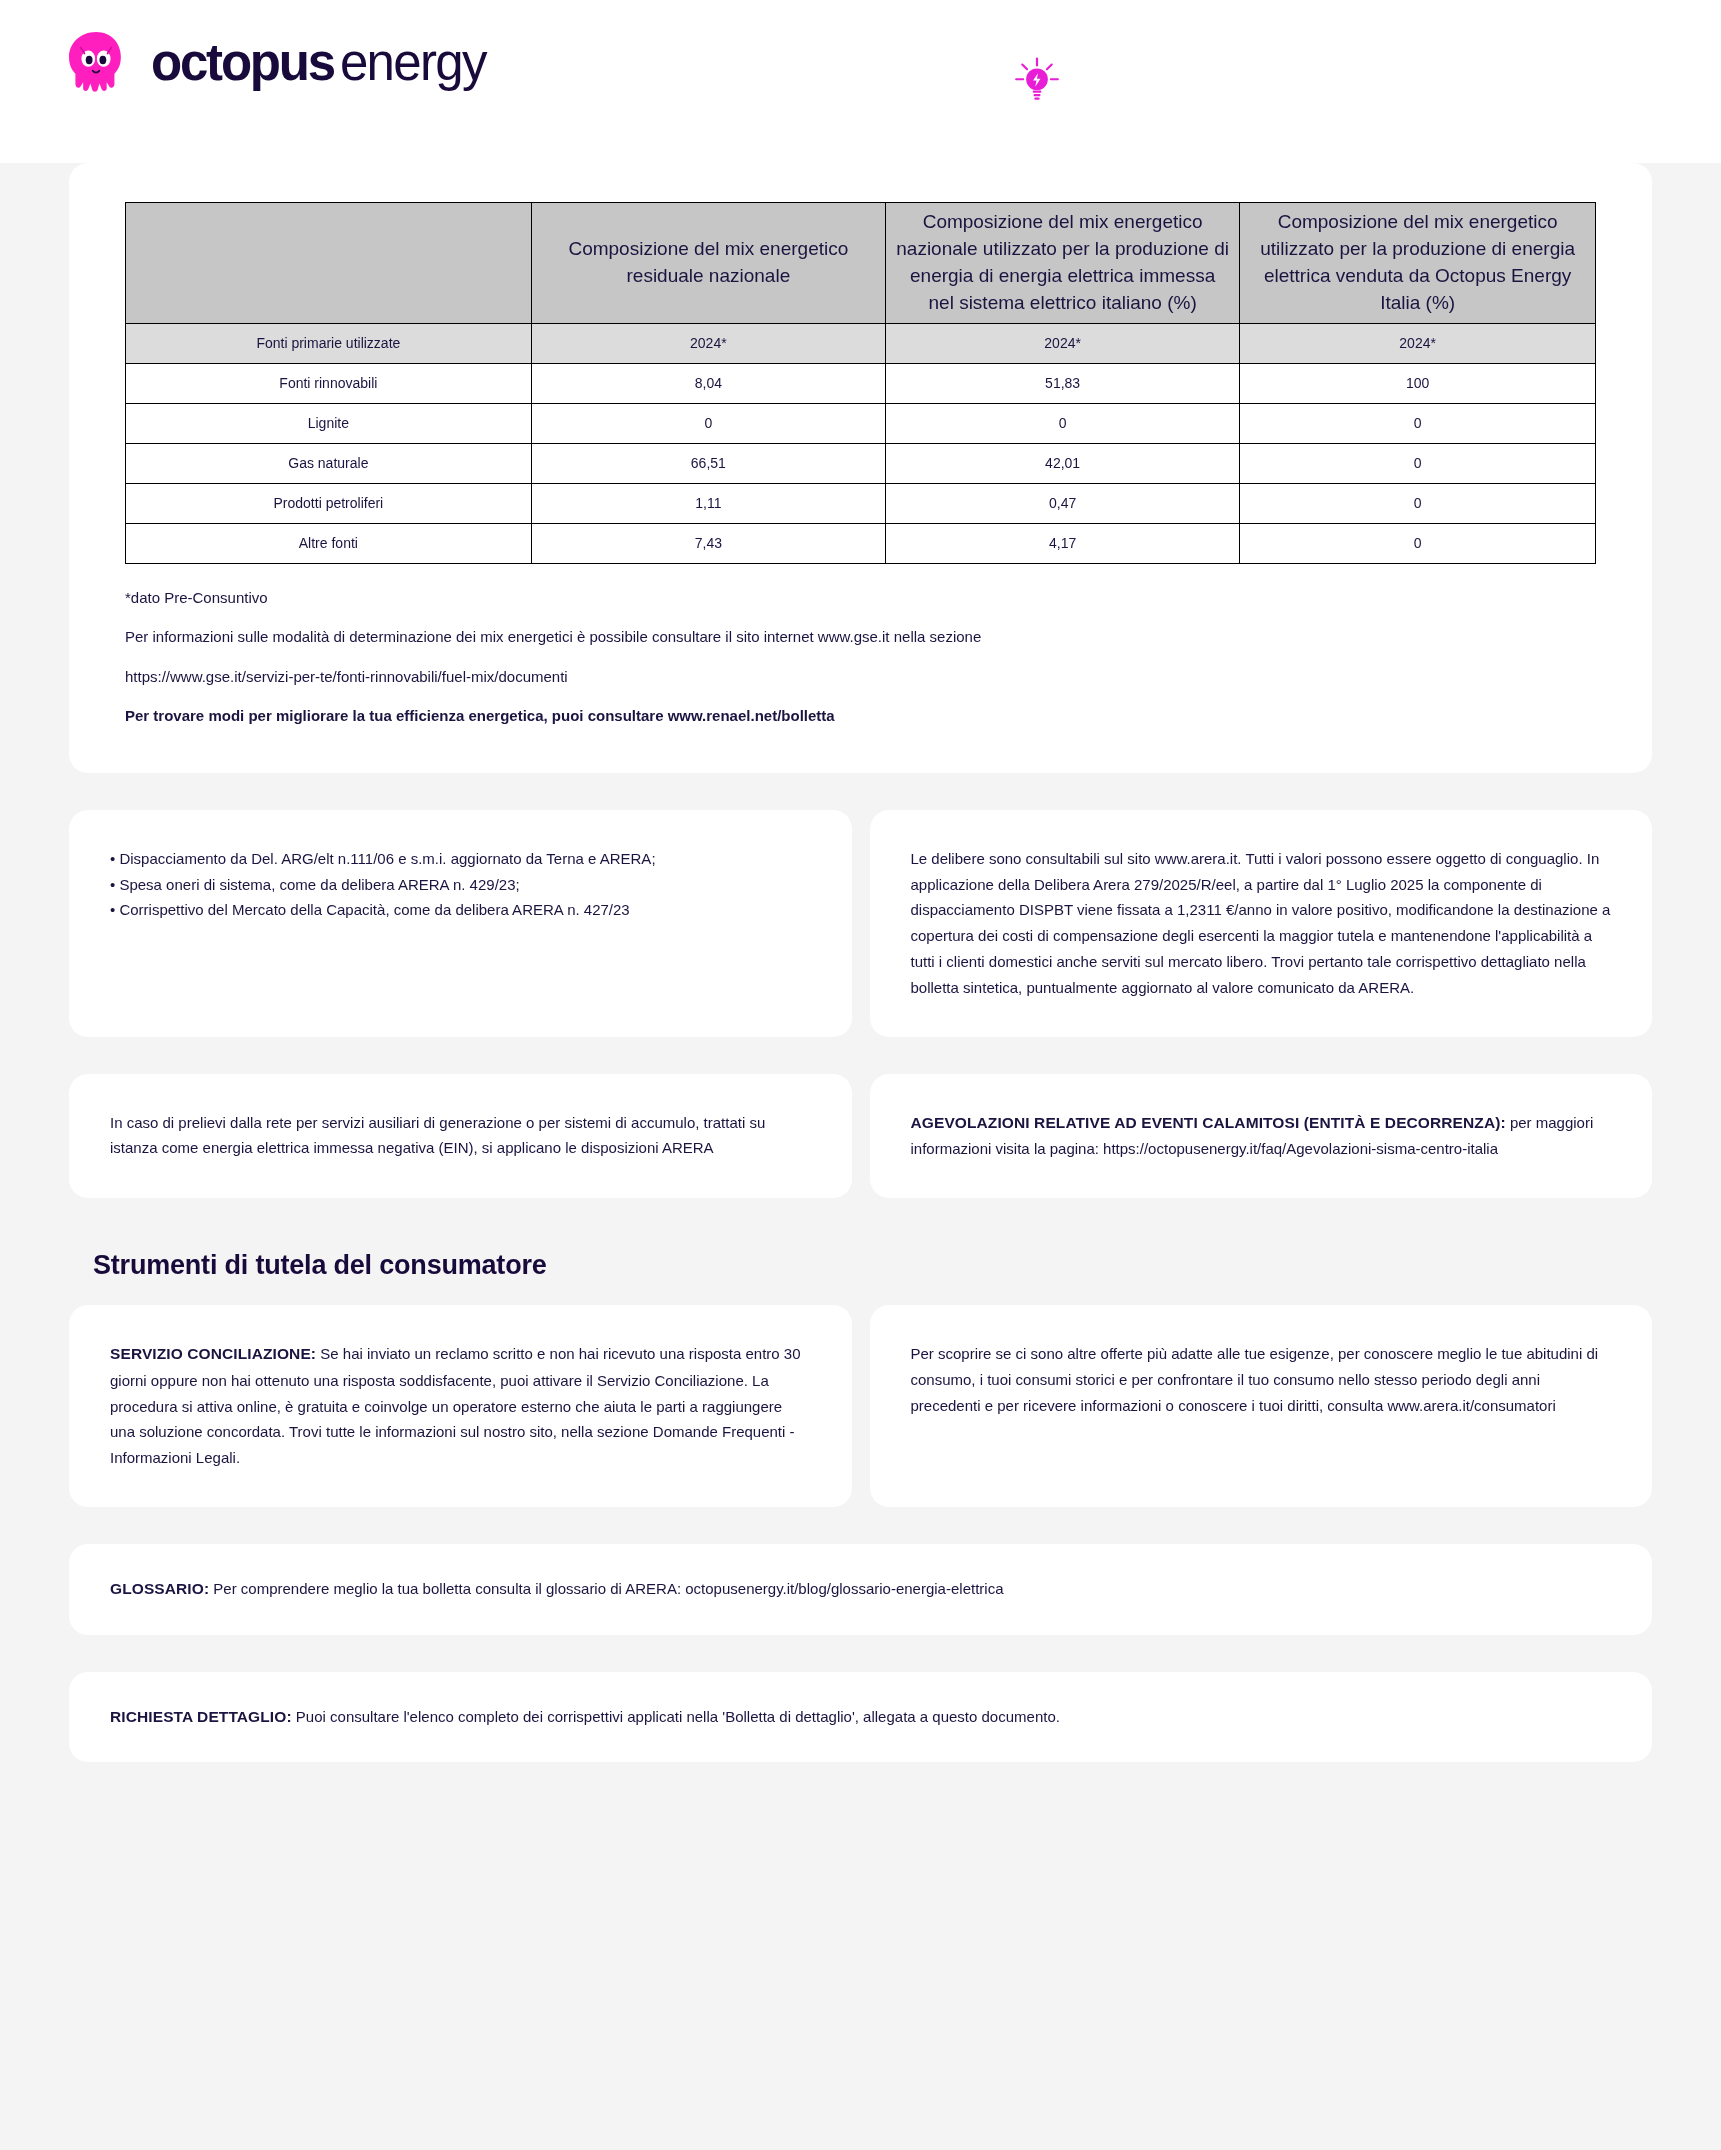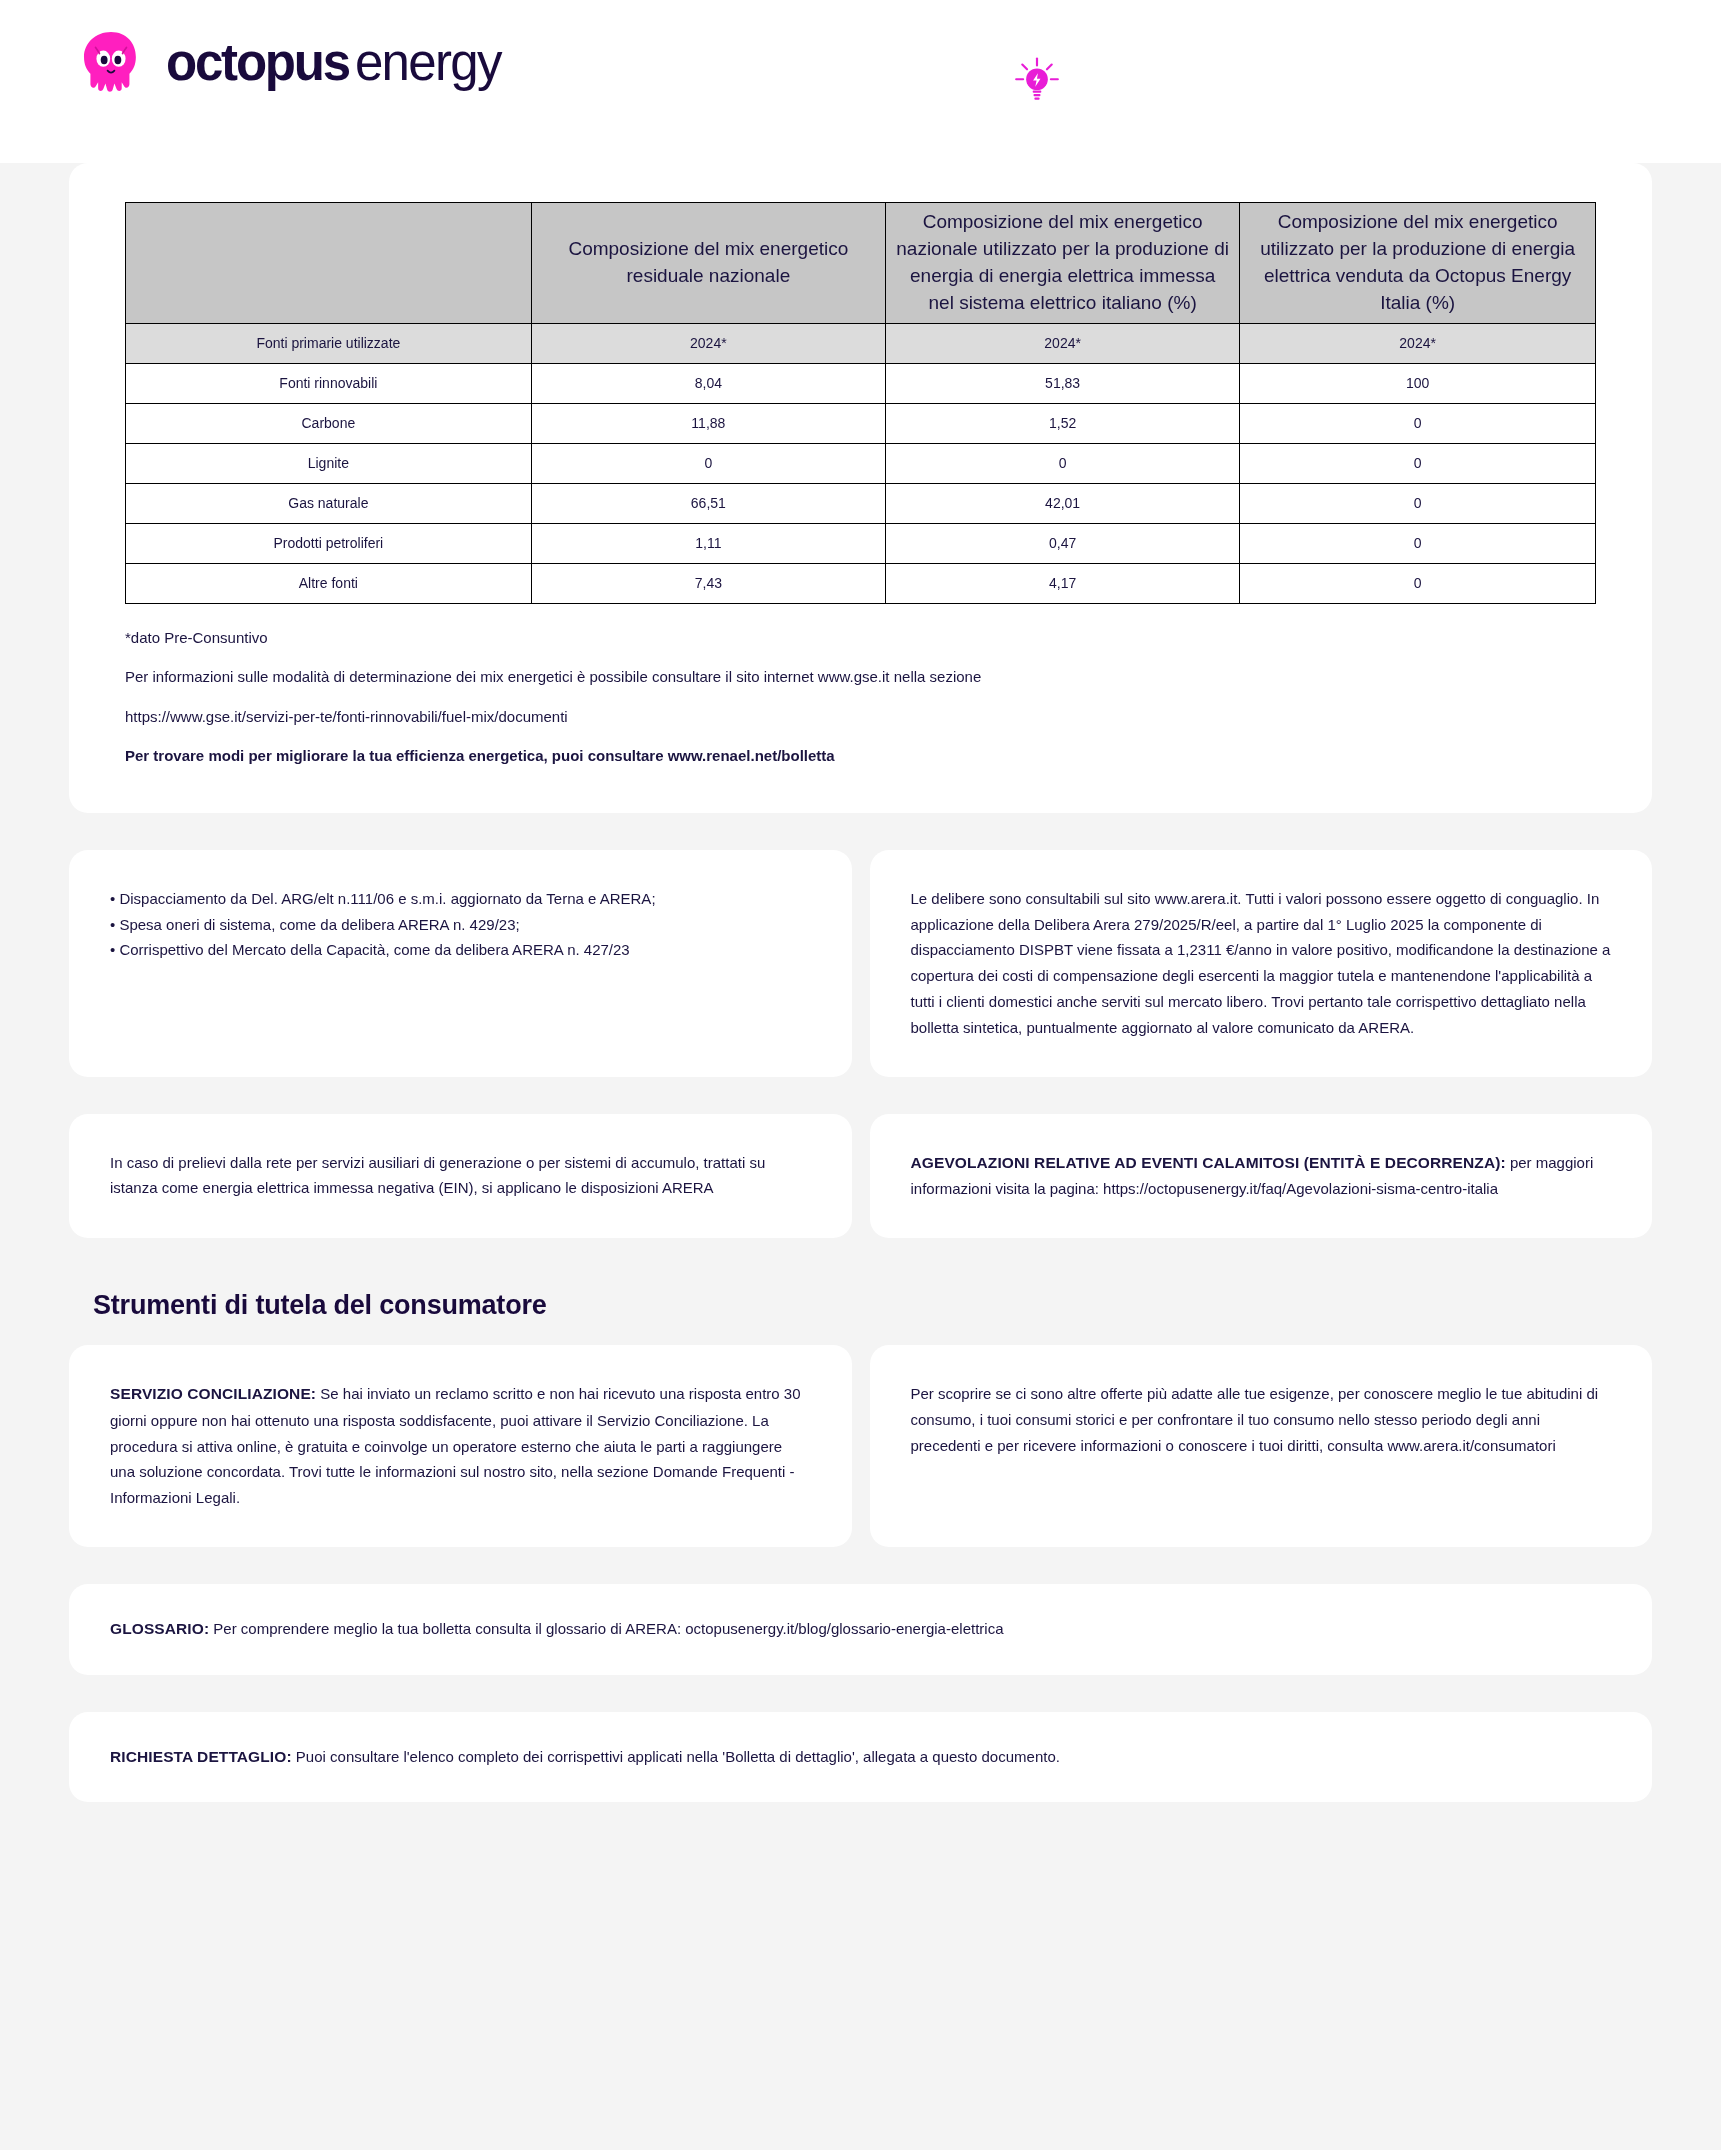--- a/index.html
+++ b/index.html
@@ -24,21 +24,21 @@
 
   
   .header {
     height: 163px;
     background: #ffffff;
     position: relative;
     flex: 0 0 auto;
   }
   .brand {
     position: absolute;
-    left: 81px;
+    left: 66px;
     top: 30px;
     display: flex;
     align-items: center;
     gap: 25px;
   }
   .octo-mark {
     width: 60px;
     height: 65px;
     position: relative;
   }
@@ -253,26 +253,20 @@
           </tr>
         </thead>
         <tbody>
           <tr>
             <td>Fonti rinnovabili</td>
             <td>8,04</td>
             <td>51,83</td>
             <td>100</td>
           </tr>
           <tr>
-            <td>Carbone</td>
-            <td>11,88</td>
-            <td>1,52</td>
-            <td>0</td>
-          </tr>
-          <tr>
             <td>Lignite</td>
             <td>0</td>
             <td>0</td>
             <td>0</td>
           </tr>
           <tr>
             <td>Gas naturale</td>
             <td>66,51</td>
             <td>42,01</td>
             <td>0</td>

